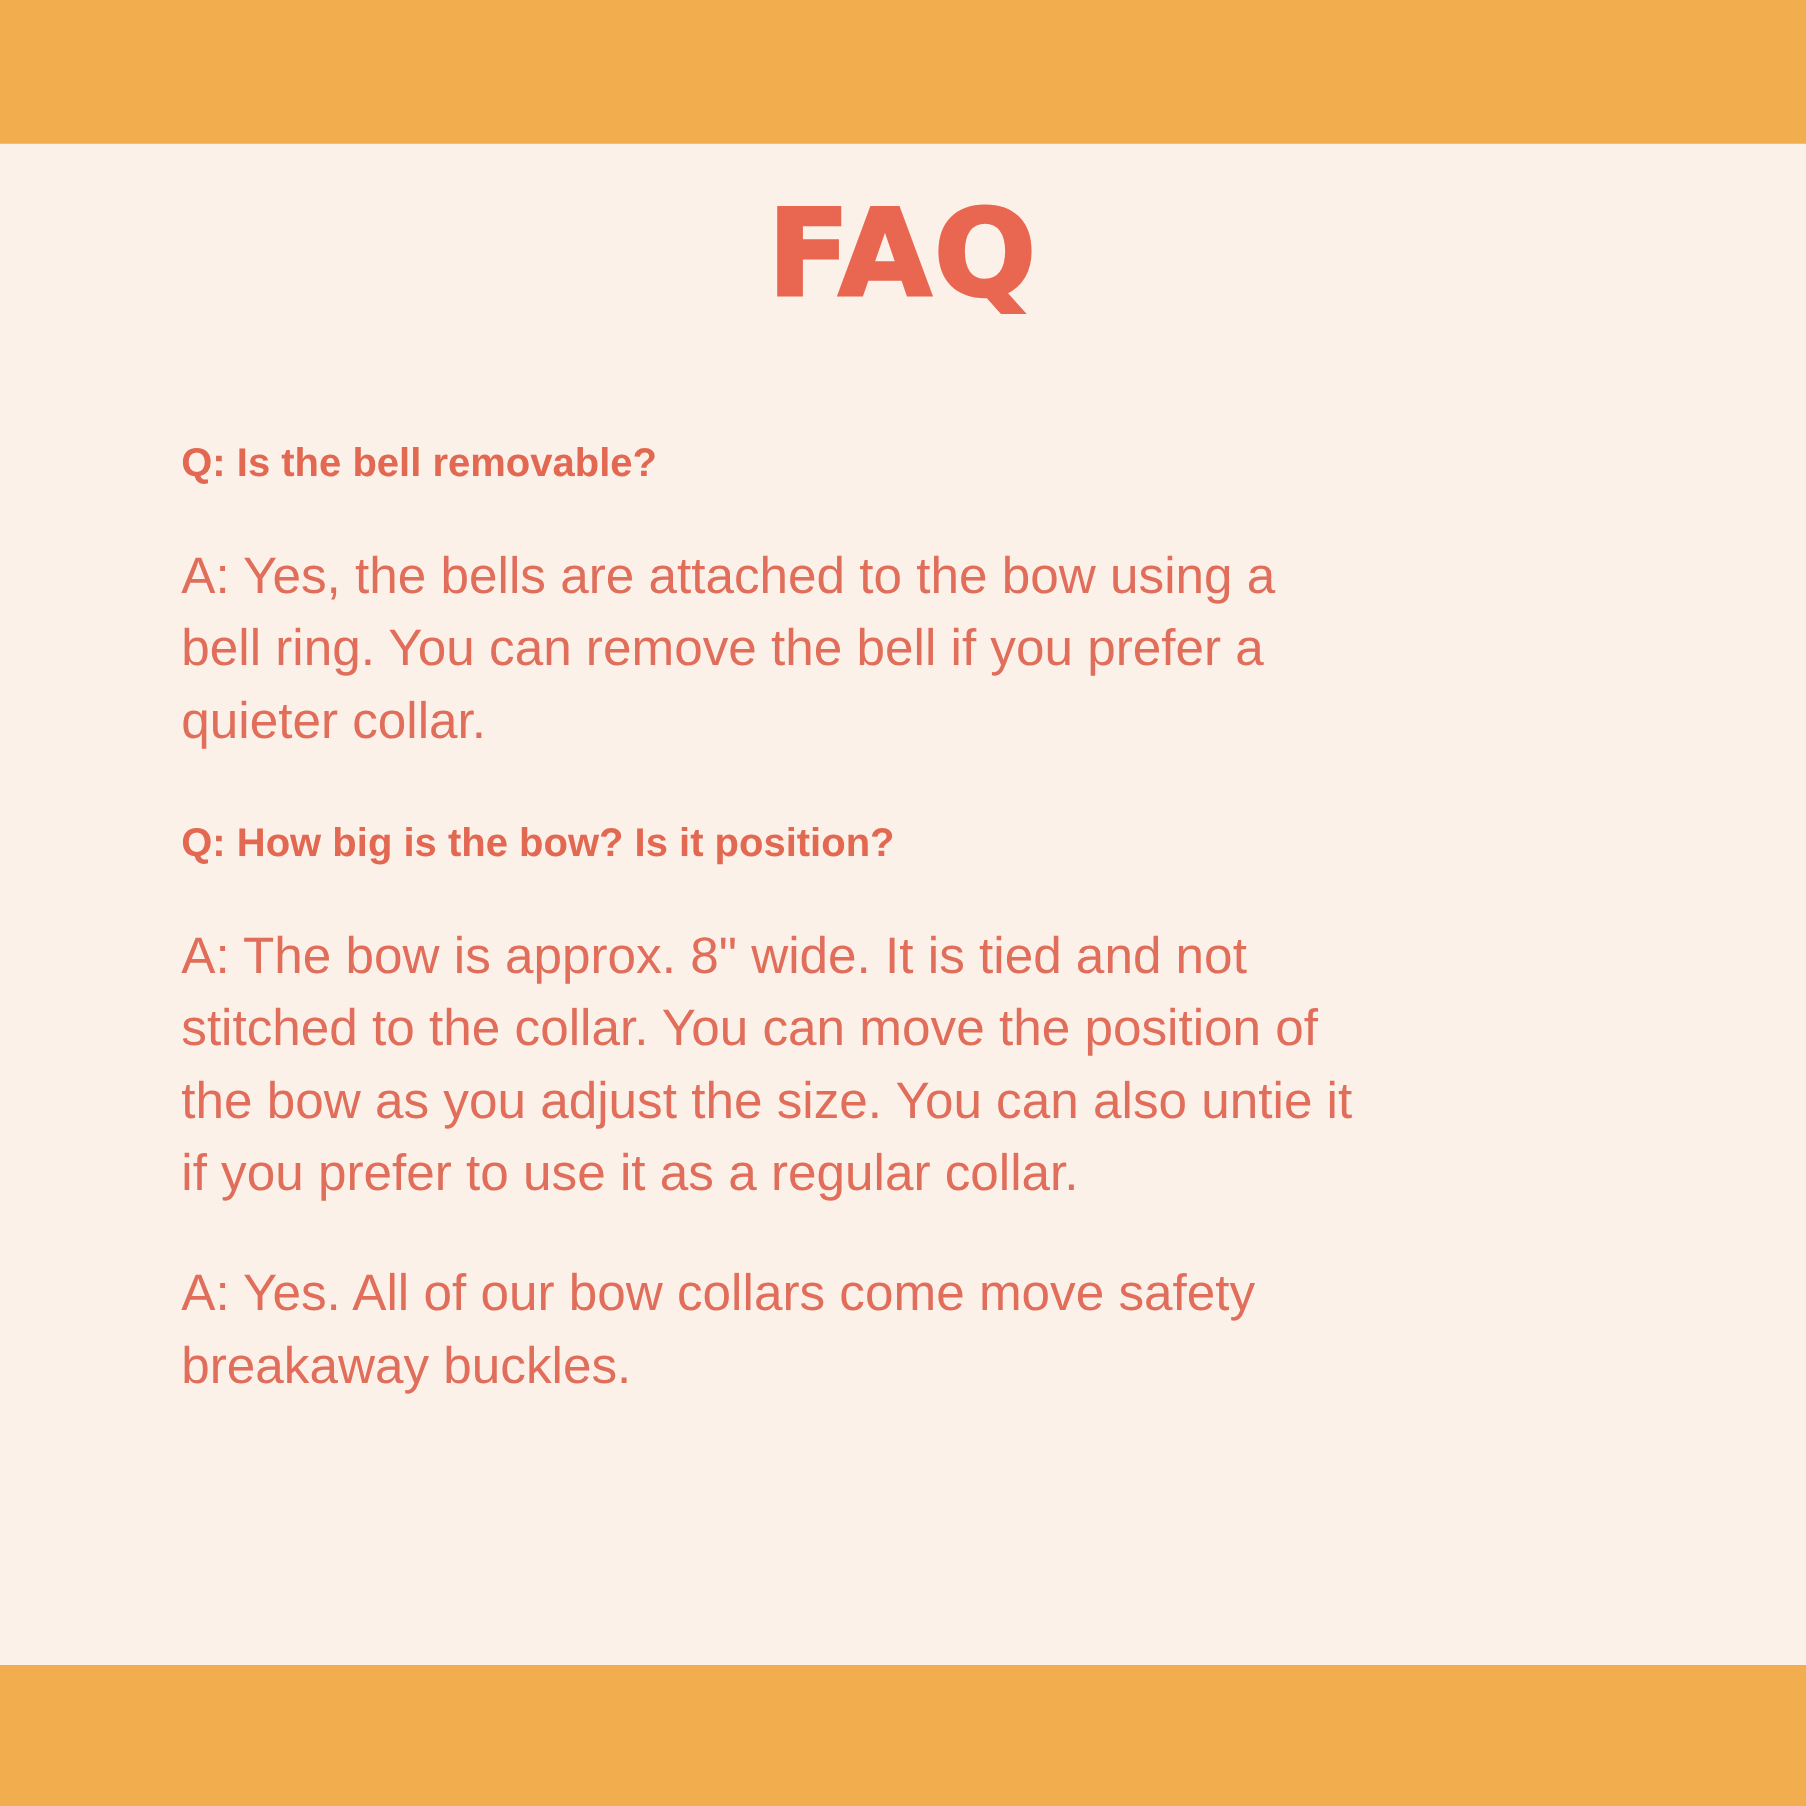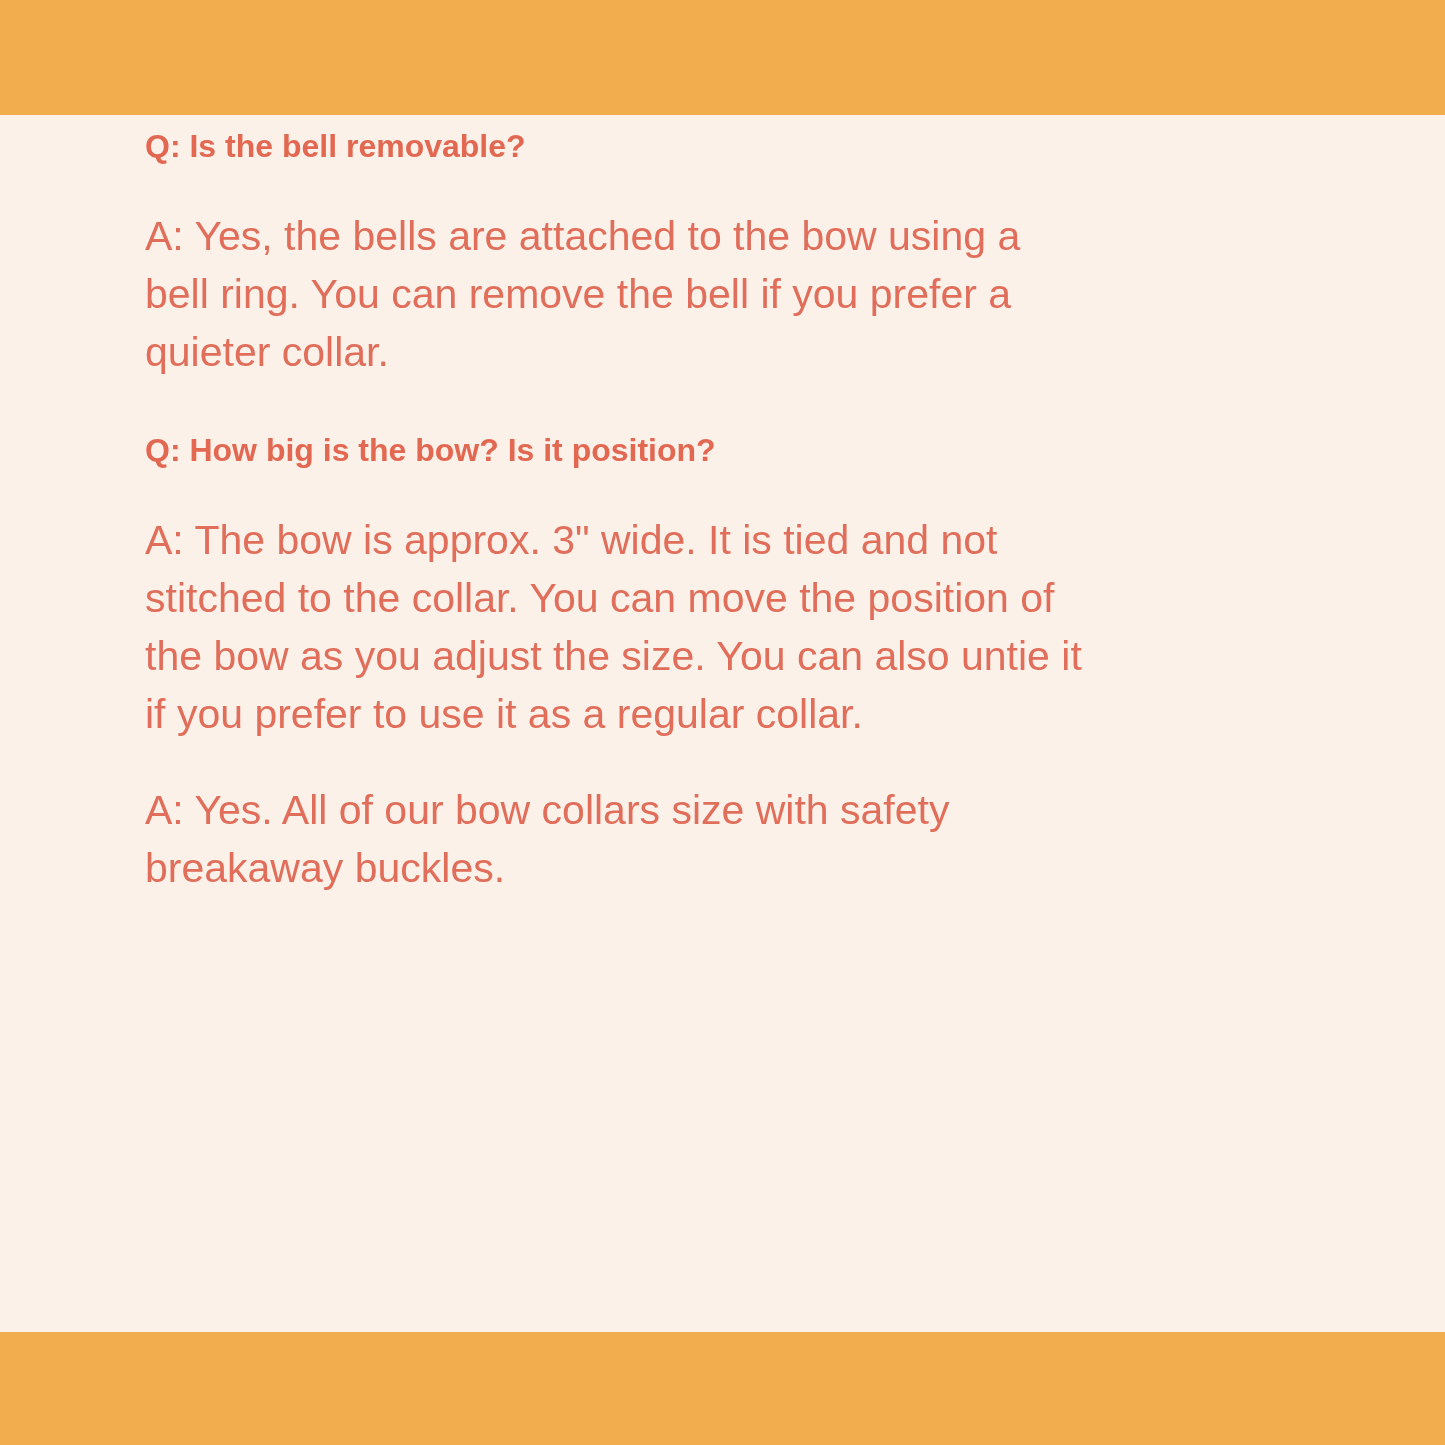--- a/index.html
+++ b/index.html
@@ -59,36 +59,37 @@
     white-space: pre-line;
   }
 </style>
 </head>
 <body>
 
 <div class="canvas">
   <div class="band band-top"></div>
 
   <div class="content">
+    <h1 class="title">FAQ</h1>
 
     <section class="qa">
       <h2 class="question">Q: Is the bell removable?</h2>
       <p class="answer">A: Yes, the bells are attached to the bow using a
 bell ring. You can remove the bell if you prefer a
 quieter collar.</p>
     </section>
 
     <section class="qa">
       <h2 class="question">Q: How big is the bow? Is it position?</h2>
-      <p class="answer">A: The bow is approx. 3" wide. It is tied and not
+      <p class="answer">A: The bow is approx. 8" wide. It is tied and not
 stitched to the collar. You can move the position of
 the bow as you adjust the size. You can also untie it
 if you prefer to use it as a regular collar.</p>
     </section>
 
     <section class="qa">
-      <p class="answer">A: Yes. All of our bow collars size with safety
+      <p class="answer">A: Yes. All of our bow collars come move safety
 breakaway buckles.</p>
     </section>
   </div>
 
   <div class="band band-bottom"></div>
 </div>
 
 </body></html>

